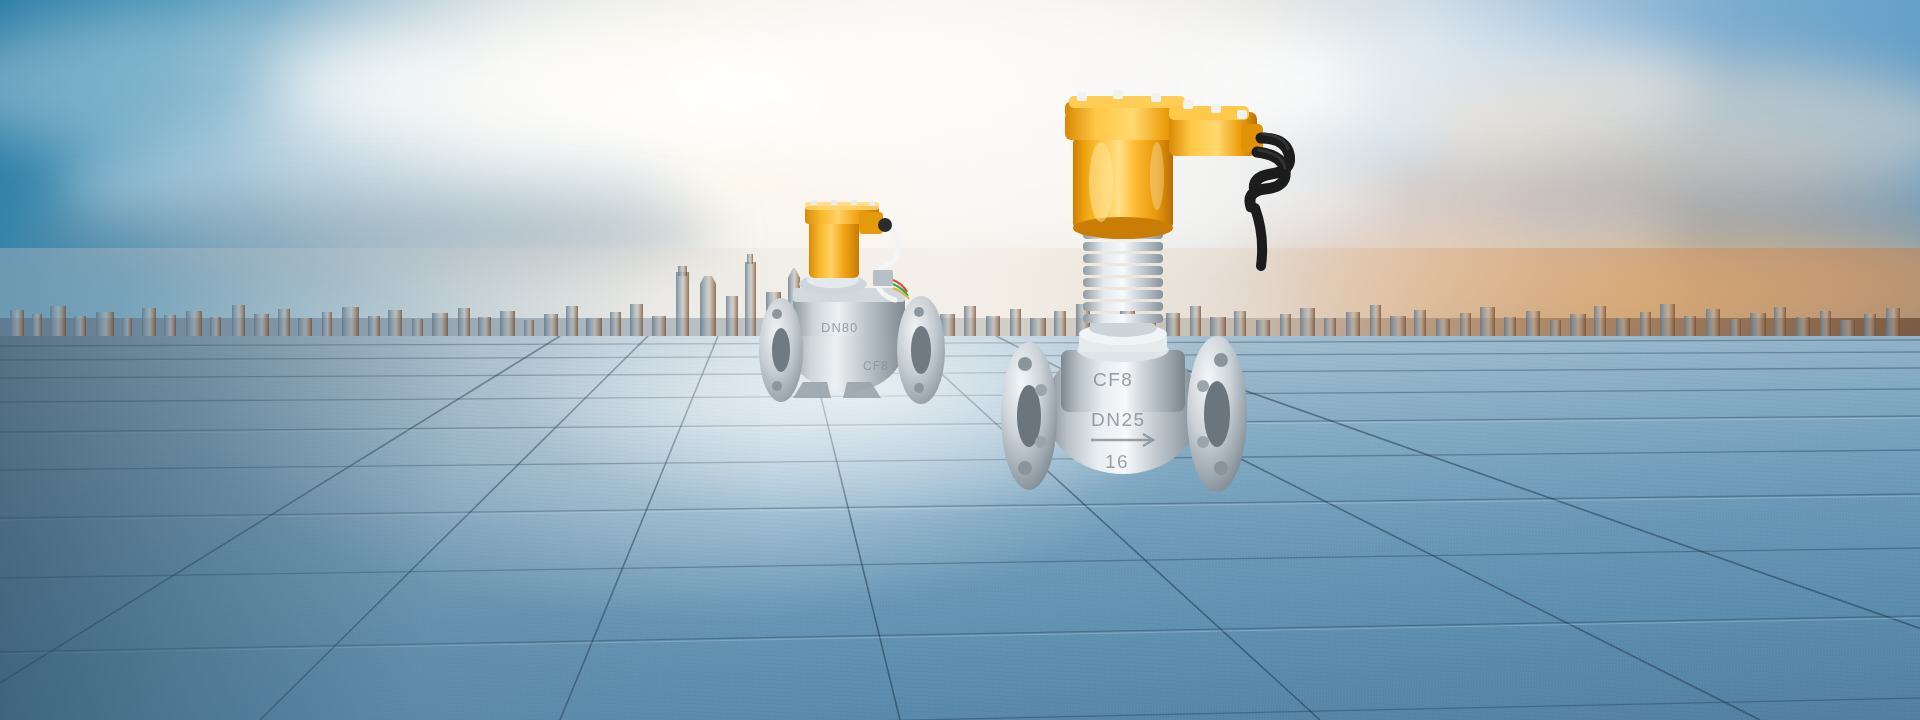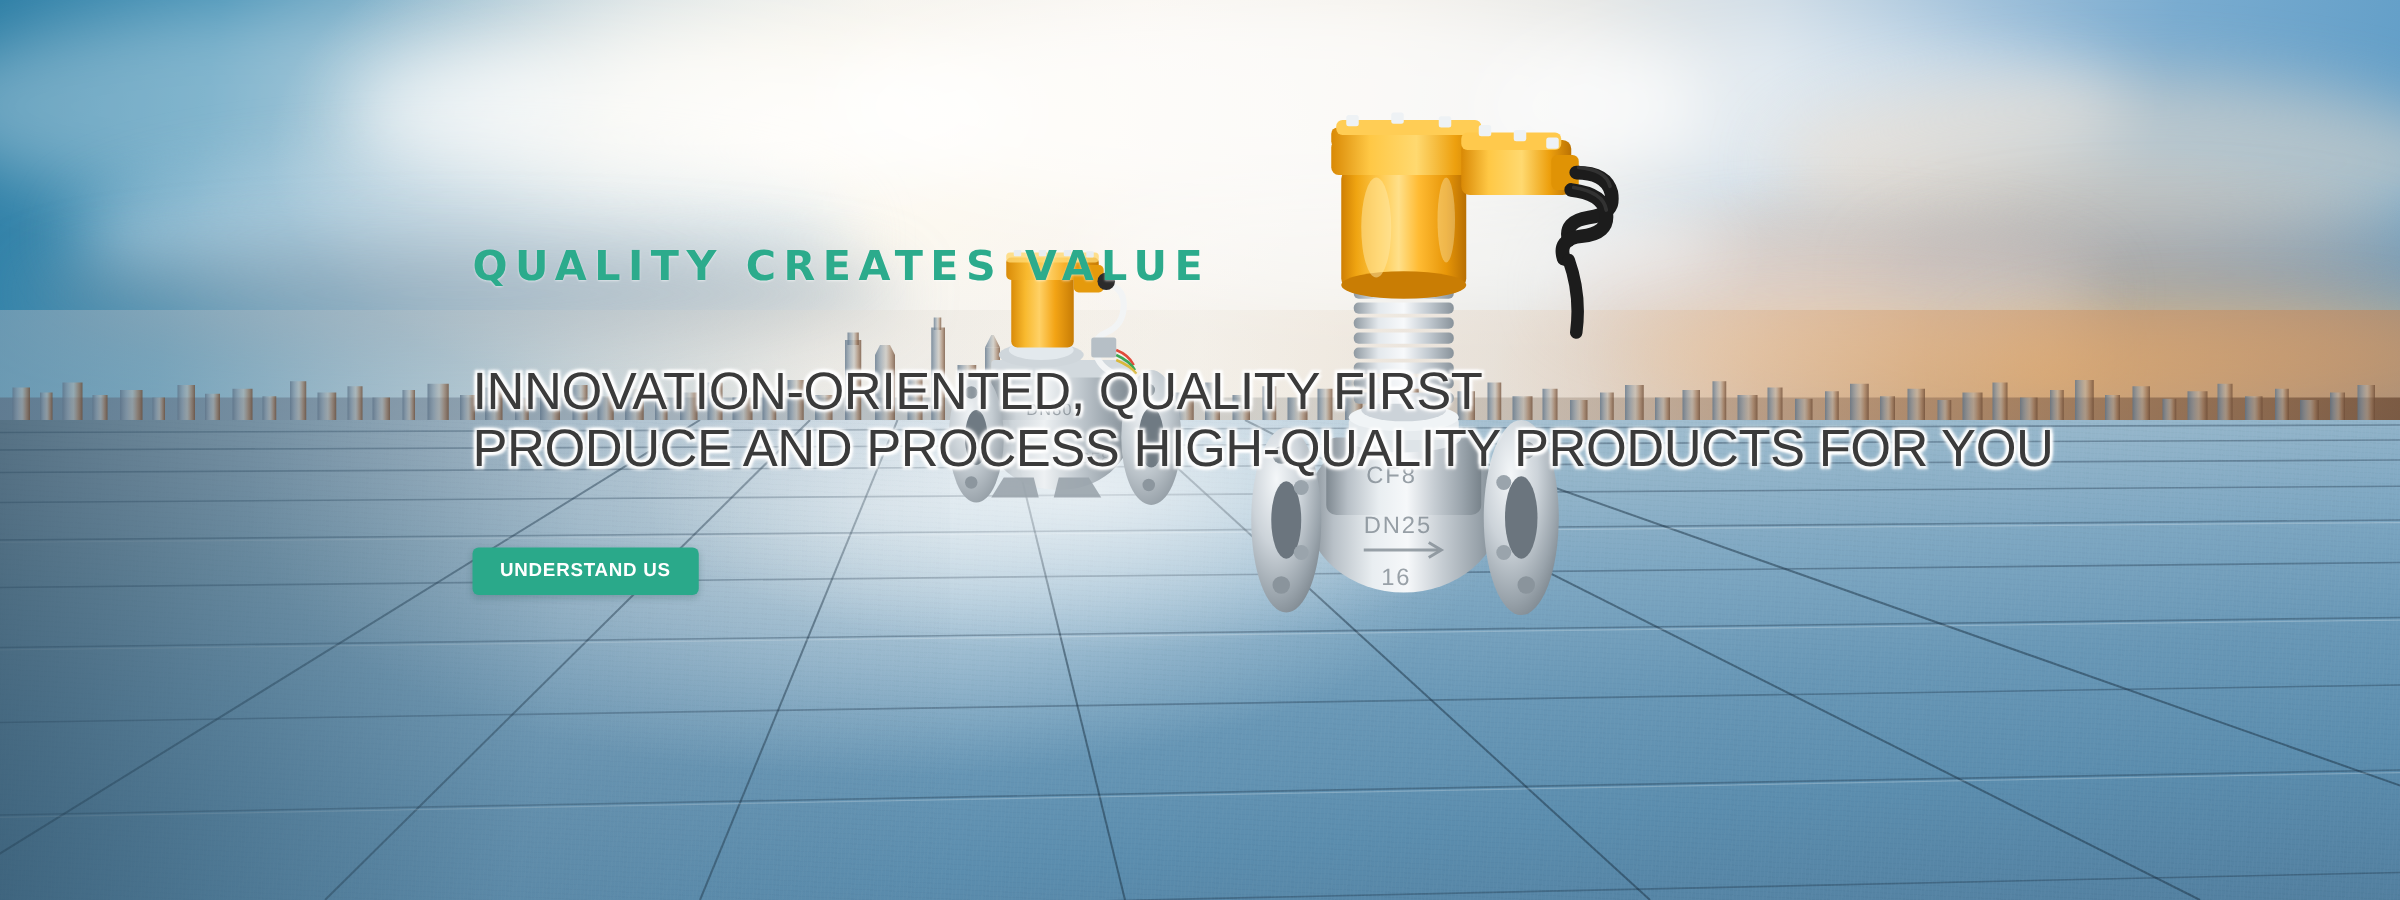--- a/index.html
+++ b/index.html
@@ -547,20 +547,14 @@
 
     <text x="138" y="308" font-family="Liberation Sans, sans-serif" font-size="19" fill="#808a92" opacity="0.80" letter-spacing="1.5">CF8</text>
     <text x="136" y="348" font-family="Liberation Sans, sans-serif" font-size="19" fill="#808a92" opacity="0.80" letter-spacing="1.5">DN25</text>
     <g stroke="#808a92" stroke-width="2.4" opacity="0.78" fill="none">
       <line x1="136" y1="362" x2="196" y2="362"></line>
       <polyline points="188,356 198,362 188,368"></polyline>
     </g>
     <text x="150" y="390" font-family="Liberation Sans, sans-serif" font-size="19" fill="#808a92" opacity="0.78" letter-spacing="1.5">16</text>
   </svg>
 
-  <div class="content">
-    <div class="eyebrow">QUALITY  CREATES  VALUE</div>
-    <div class="headline">INNOVATION-ORIENTED, QUALITY FIRST</div>
-    <div class="headline">PRODUCE AND PROCESS HIGH-QUALITY PRODUCTS FOR YOU</div>
-    <button class="cta">UNDERSTAND US</button>
-  </div>
 
 </div>
 
 </body></html>

